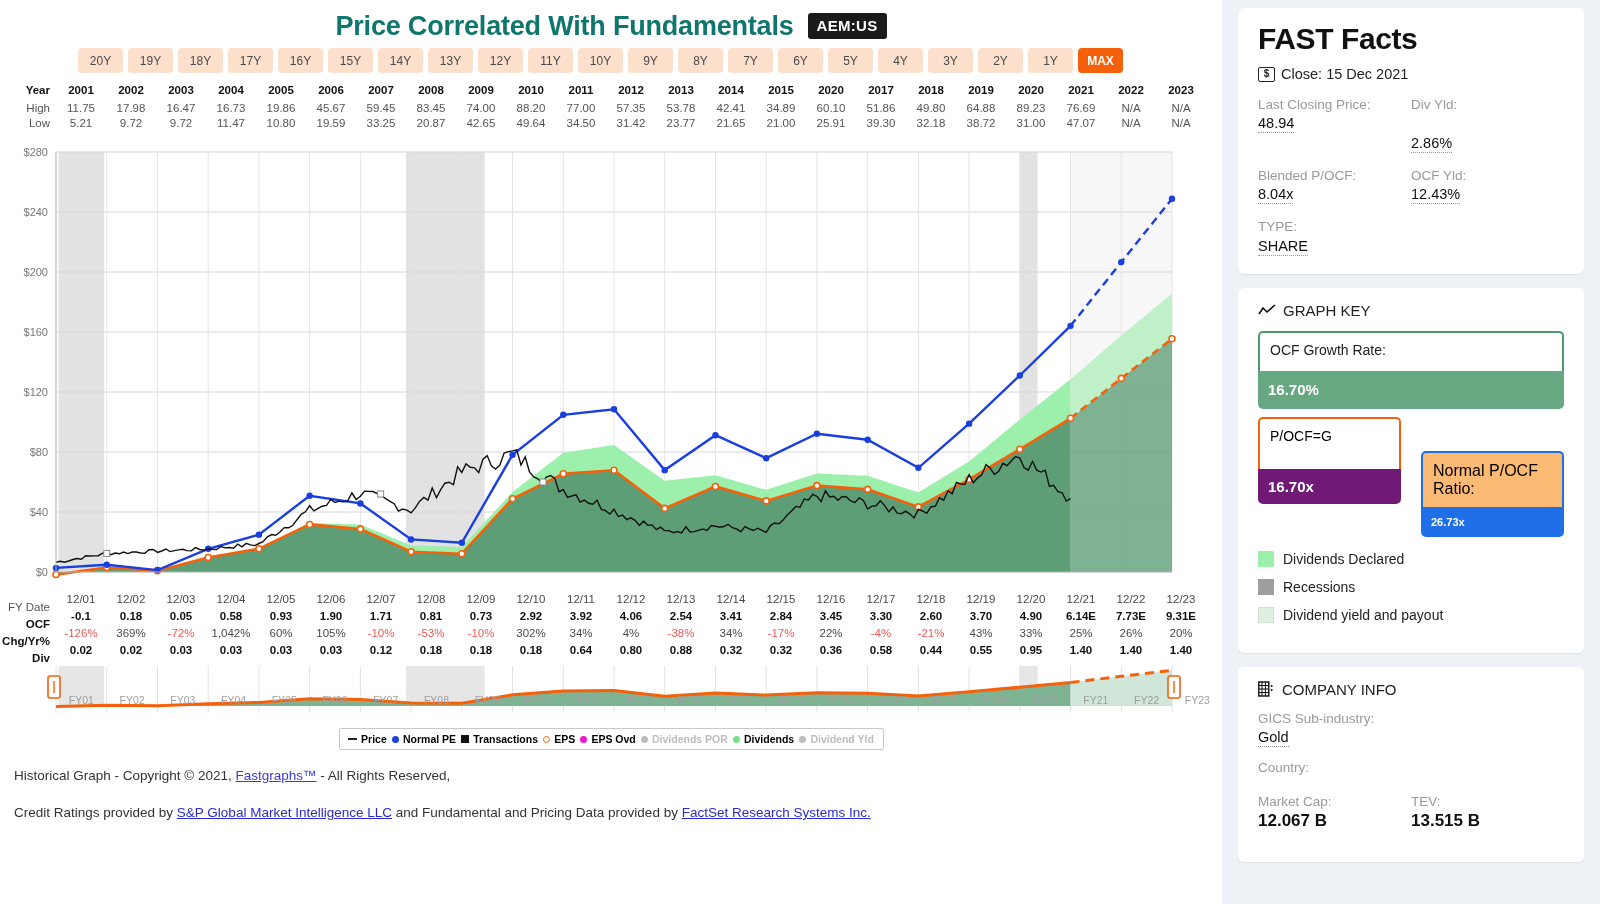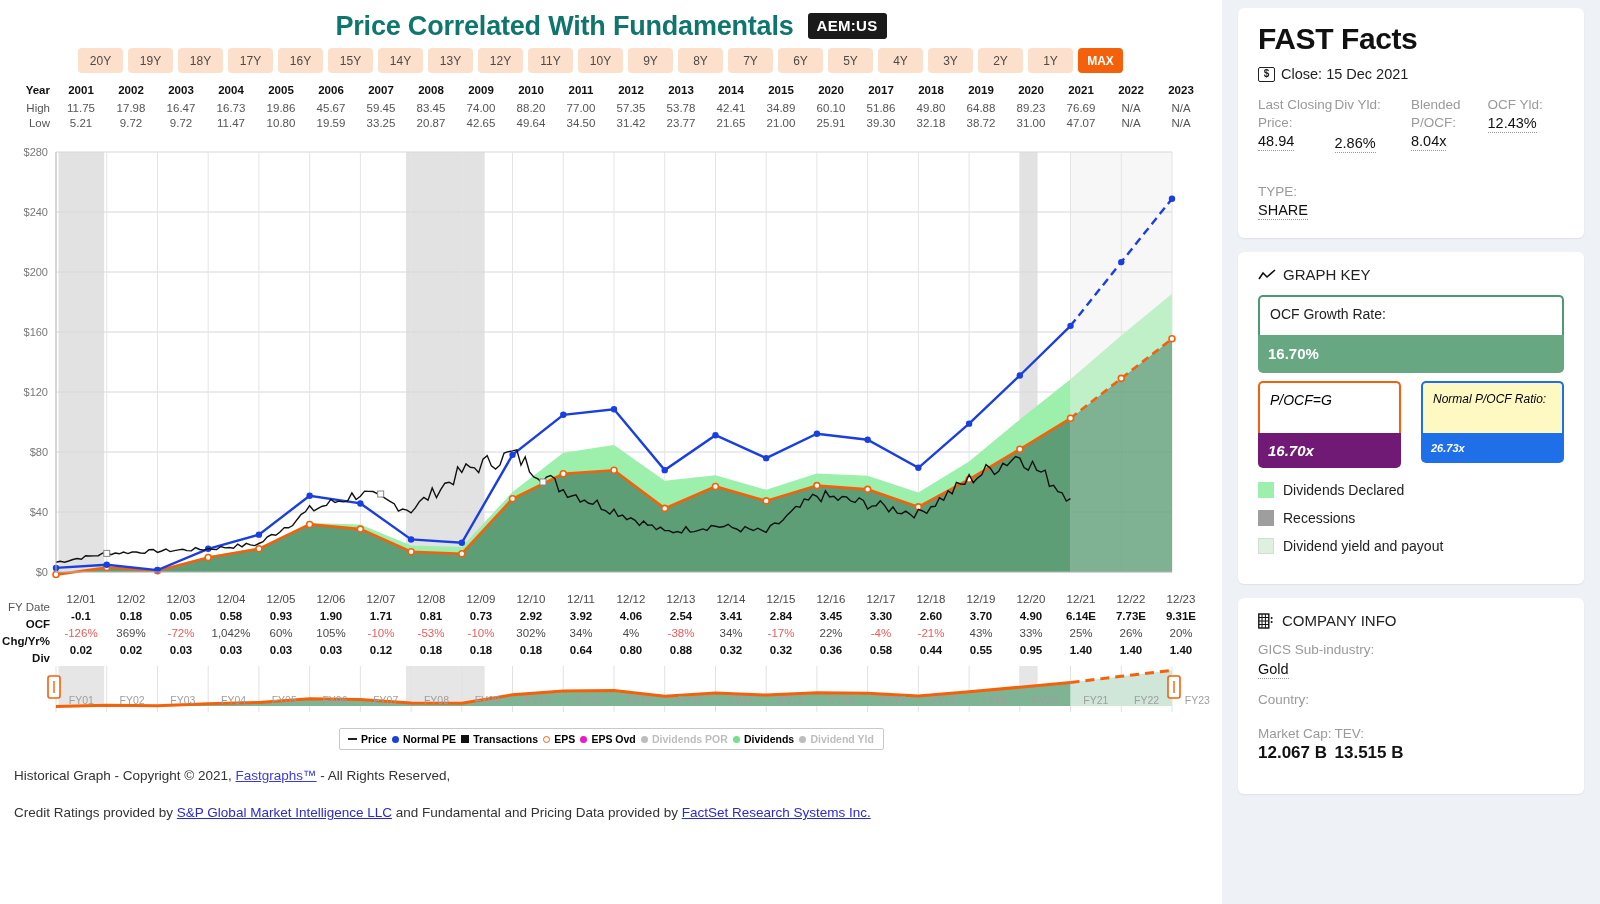--- a/index.html
+++ b/index.html
@@ -100,41 +100,41 @@
     background:#fff; border-radius:6px; padding: 14px 20px 18px 20px;
     margin-bottom: 14px; box-shadow: 0 1px 2px rgba(0,0,0,.07);
   }
   .card h1 { margin:0 0 10px; font-size: 30px; font-weight:bold; color:#111; letter-spacing:-.4px;}
   .close-line { display:flex; align-items:center; gap:6px; font-size:14.5px; color:#222; margin-bottom:14px;}
   .dollar-icon {
     display:inline-flex; align-items:center; justify-content:center;
     width:17px; height:15px; border:1.5px solid #222; border-radius:2px;
     font-size:10px; font-weight:bold; line-height:1;
   }
-  .fact-grid { display:grid; grid-template-columns: 1fr 1fr 1fr 1fr; row-gap: 18px; }
+  .fact-grid { display:grid; grid-template-columns: 1fr 1fr; row-gap: 2px; }
   .fact-label { color:#9a9a9a; font-size:13.5px; line-height:1.35; }
   .fact-value {
     color:#111; font-size:14.5px; font-weight:500; margin-bottom: 12px;
     border-bottom: 1.5px dotted #9a9a9a; display:inline-block; padding-bottom:1px;
   }
   .section-head { display:flex; align-items:center; gap:7px; font-size:15px; color:#222; margin-bottom:12px; }
   .gkey-box { display:flex; flex-direction:column; margin-bottom:8px; }
   .gkey-top {
     border:2px solid #4c9a6f; border-bottom:none; border-radius:5px 5px 0 0;
     background:#fff; padding: 9px 10px; font-size:14px; color:#222; min-height:40px;
   }
   .gkey-bot {
     background:#67a883; color:#fff; font-weight:bold; font-size:15px;
     padding: 10px; border-radius: 0 0 5px 5px; min-height:38px;
   }
-  .gkey-pair { display:flex; gap:20px; margin-bottom:14px;font-style:italic; }
+  .gkey-pair { display:flex; gap:20px; margin-bottom:14px; }
   .gkey-half { flex:1; display:flex; flex-direction:column; }
   .gk-or-top { border:2px solid #f4610a; border-bottom:none; border-radius:5px 5px 0 0; background:#fff; padding:9px 10px; font-size:14px; min-height:52px;}
   .gk-or-bot { background:#701a75; color:#fff; font-weight:bold; font-size:15px; padding:9px 10px; border-radius:0 0 5px 5px;}
-  .gk-bl-top { border:2px solid #1f6fe8; border-bottom:none; border-radius:5px 5px 0 0; background:#fef9c3; padding:9px 10px; font-size:12px; min-height:52px;}
+  .gk-bl-top { border:2px solid #1f6fe8; border-bottom:none; border-radius:5px 5px 0 0; background:#fdba74; padding:9px 10px; font-size:16px; min-height:52px;margin-top:34px;}
   .gk-bl-bot { background:#1f6fe8; color:#fff; font-weight:bold; font-size:11px; padding:9px 10px; border-radius:0 0 5px 5px;}
   .key-legend { display:flex; align-items:center; gap:9px; margin-bottom: 12px; font-size:14px; color:#222;}
   .key-swatch { width:16px; height:16px; display:inline-block; }
 </style>
 </head>
 <body>
 
 <div class="app">
 
   <div class="main">

